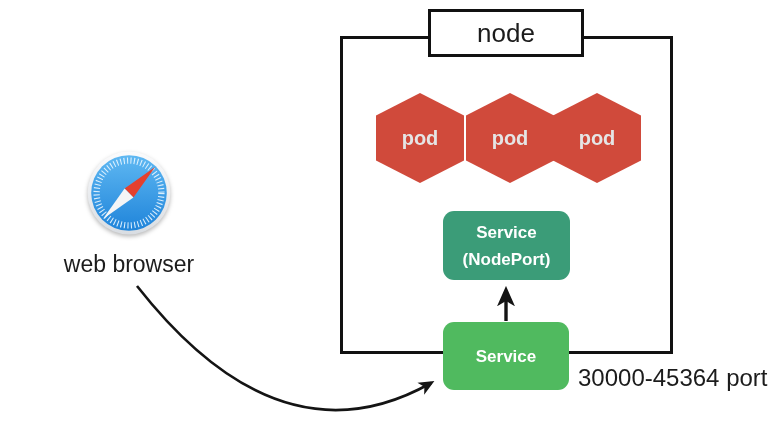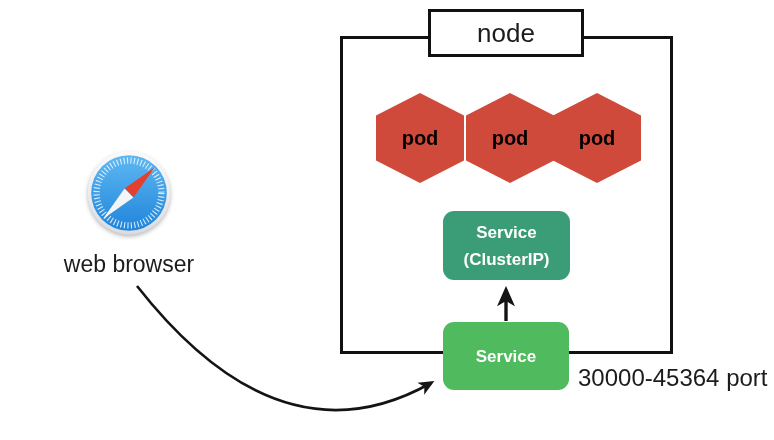--- a/index.html
+++ b/index.html
@@ -40,21 +40,21 @@
     z-index: 2;
     pointer-events: none;
   }
 
   
   .pod {
     top: 93px;
     width: 88px; height: 90px;
     clip-path: polygon(50% 0, 100% 25%, 100% 75%, 50% 100%, 0 75%, 0 25%);
     display: flex; align-items: center; justify-content: center;
-    color: #000000; font-weight: bold; font-size: 20px;
+    color: #e5e5e5; font-weight: bold; font-size: 20px;
     z-index: 3;
   }
   .pod-1 { left: 376px; }
   .pod-2 { left: 466px; }
   .pod-3 { left: 553px; }
 
   
   .service {
     width: 127px; height: 69px;
     border-radius: 11px;
@@ -109,21 +109,21 @@
 </svg>
 
 <div class="abs node-label">node</div>
 
 <div class="abs pod pod-1" style="background-color: rgb(208, 74, 59);">pod</div>
 <div class="abs pod pod-2" style="background-color: rgb(208, 74, 59);">pod</div>
 <div class="abs pod pod-3" style="background-color: rgb(208, 74, 59);">pod</div>
 
 <div class="abs service service-clusterip" style="background-color: rgb(59, 156, 120);">
   <span>Service</span>
-  <span>(ClusterIP)</span>
+  <span>(NodePort)</span>
 </div>
 
 <div class="abs service service-nodeport" style="background-color: rgb(80, 186, 95);">
   <span>Service</span>
 </div>
 
 <div class="abs port-label">30000-45364 port</div>
 
 <svg class="abs browser-icon" viewBox="0 0 100 100" xmlns="http://www.w3.org/2000/svg">
   <defs>

